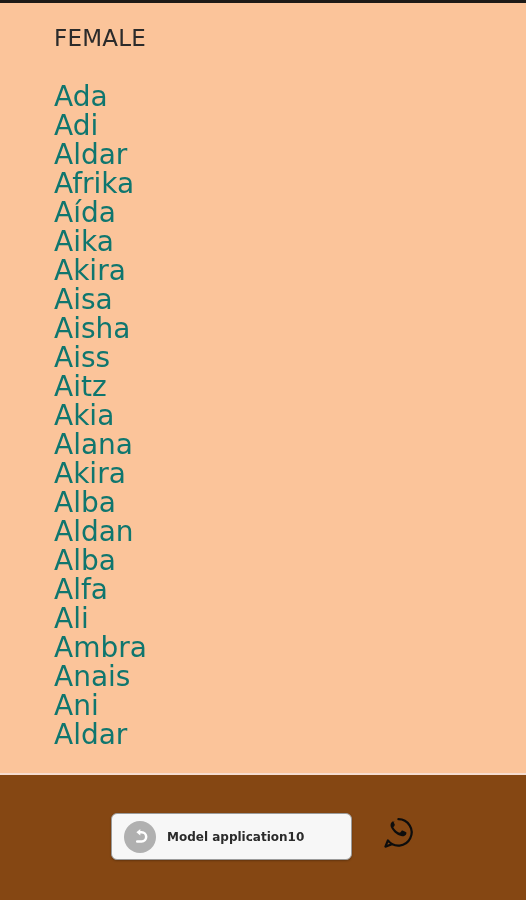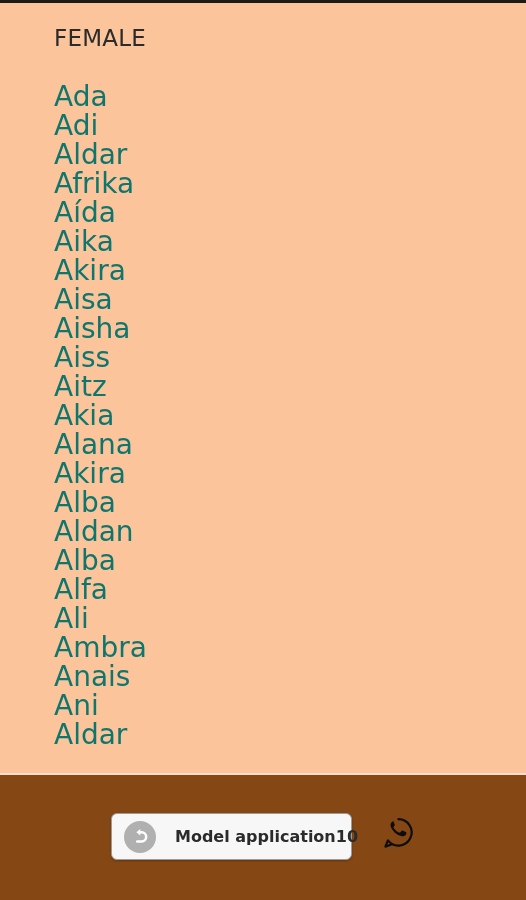--- a/index.html
+++ b/index.html
@@ -110,22 +110,22 @@
     height: 32px;
     border-radius: 50%;
     background: #b0b0b0;
     flex: 0 0 auto;
     display: flex;
     align-items: center;
     justify-content: center;
   }
 
   .app-button-label {
-    margin-left: 19px;
-    font-size: 16px;
+    margin-left: 11px;
+    font-size: 12px;
     font-weight: bold;
     color: #2b2b2b;
     white-space: nowrap;
     font-family: "DejaVu Sans", sans-serif;
   }
 
   .whatsapp-icon {
     position: absolute;
     left: 380px;
     top: 40px;

